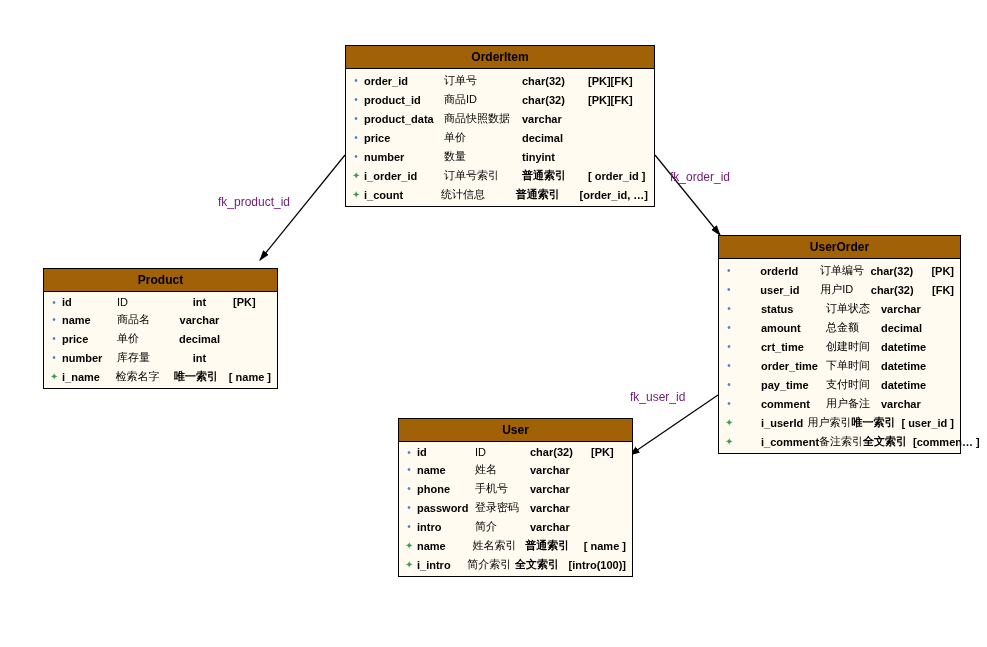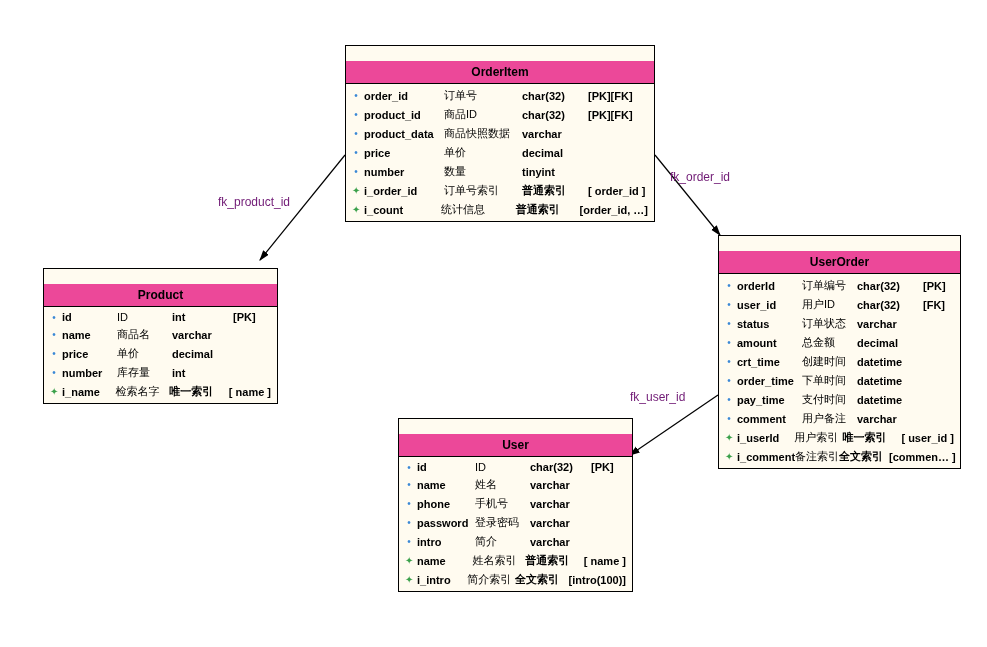--- a/index.html
+++ b/index.html
@@ -14,27 +14,26 @@
     position: relative;
     overflow: hidden;
   }
   .entity {
     position: absolute;
     background: #fffbf0;
     border: 1px solid #000;
     box-sizing: border-box;
   }
   .entity-header {
-    background: #ec4899;
+    background: #a16207;
     border-bottom: 1px solid #000;
     text-align: center;
     font-weight: bold;
     padding: 4px 0;
     font-size: 12px;
-    margin-top: 15px;
   }
   .entity-body {
     padding: 2px 0;
   }
   .row {
     display: flex;
     align-items: center;
     padding: 2px 6px;
     white-space: nowrap;
   }
@@ -50,25 +49,25 @@
   .col-name { font-weight: bold; display: inline-block; }
   .col-desc { font-weight: normal; display: inline-block; }
   .col-type { font-weight: bold; display: inline-block; }
   .col-flags { font-weight: bold; display: inline-block; margin-left: 6px; text-align: right; }
   
   .t-orderitem .col-name { width: 80px; }
   .t-orderitem .col-desc { width: 78px; }
   .t-orderitem .col-type { width: 60px; }
   .t-product .col-name { width: 55px; }
   .t-product .col-desc { width: 55px; }
-  .t-product .col-type { width: 55px; }
+  .t-product .col-type { width: 55px; text-align: center; }
   .t-user .col-name { width: 58px; }
   .t-user .col-desc { width: 55px; }
   .t-user .col-type { width: 55px; }
-  .t-userorder .col-name { width: 65px; }
+  .t-userorder .col-name { width: 65px; margin-left: 24px; }
   .t-userorder .col-desc { width: 55px; }
   .t-userorder .col-type { width: 60px; }
   svg.connectors {
     position: absolute;
     left: 0; top: 0;
     width: 987px;
     height: 647px;
     pointer-events: none;
   }
   .fk-label {

